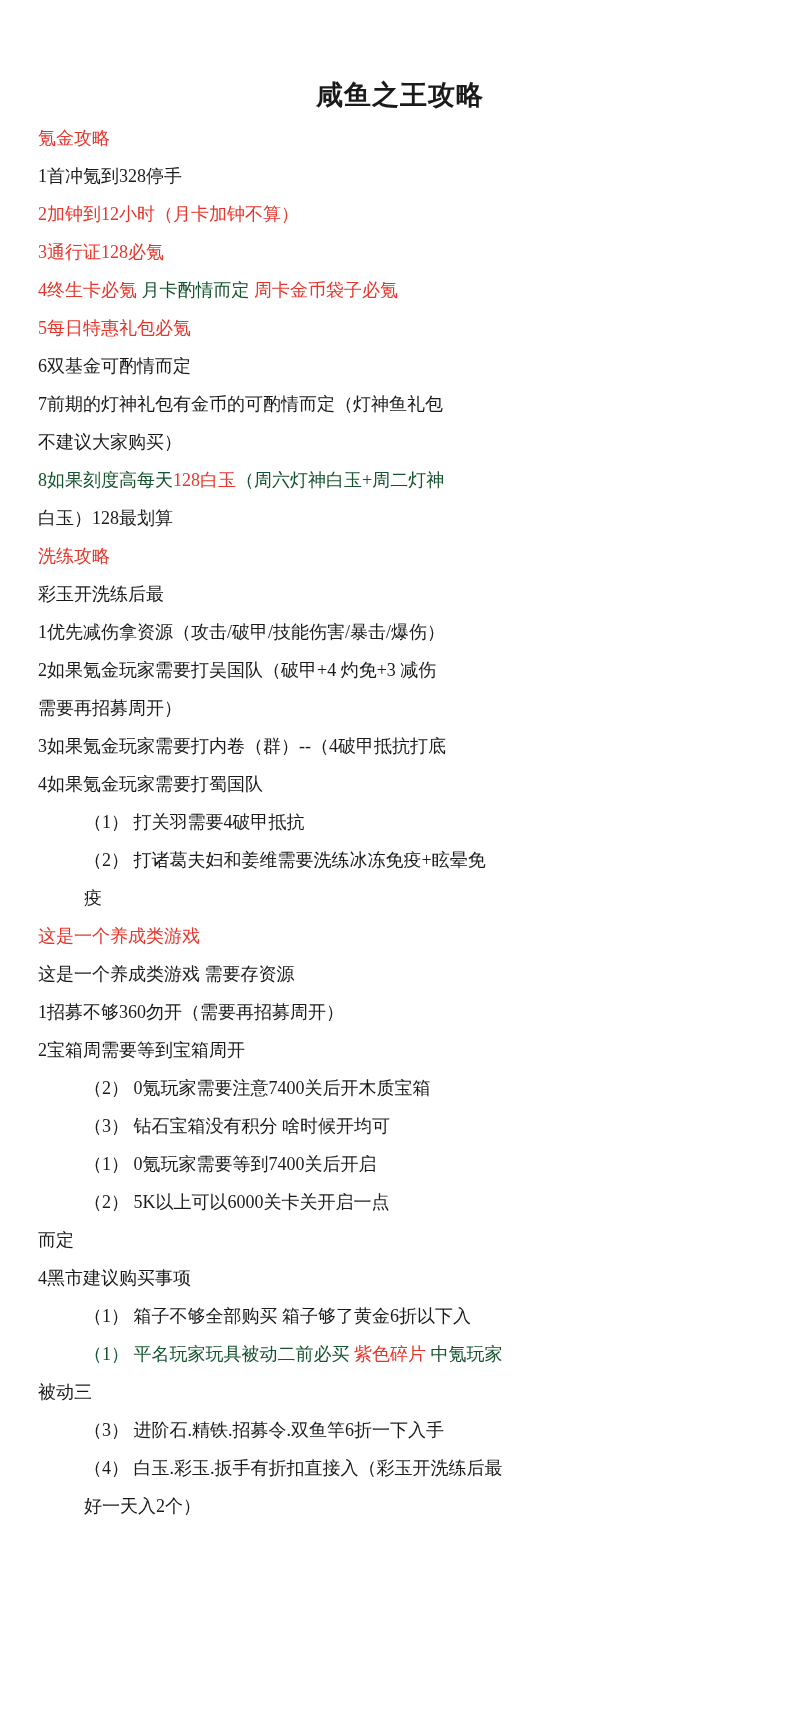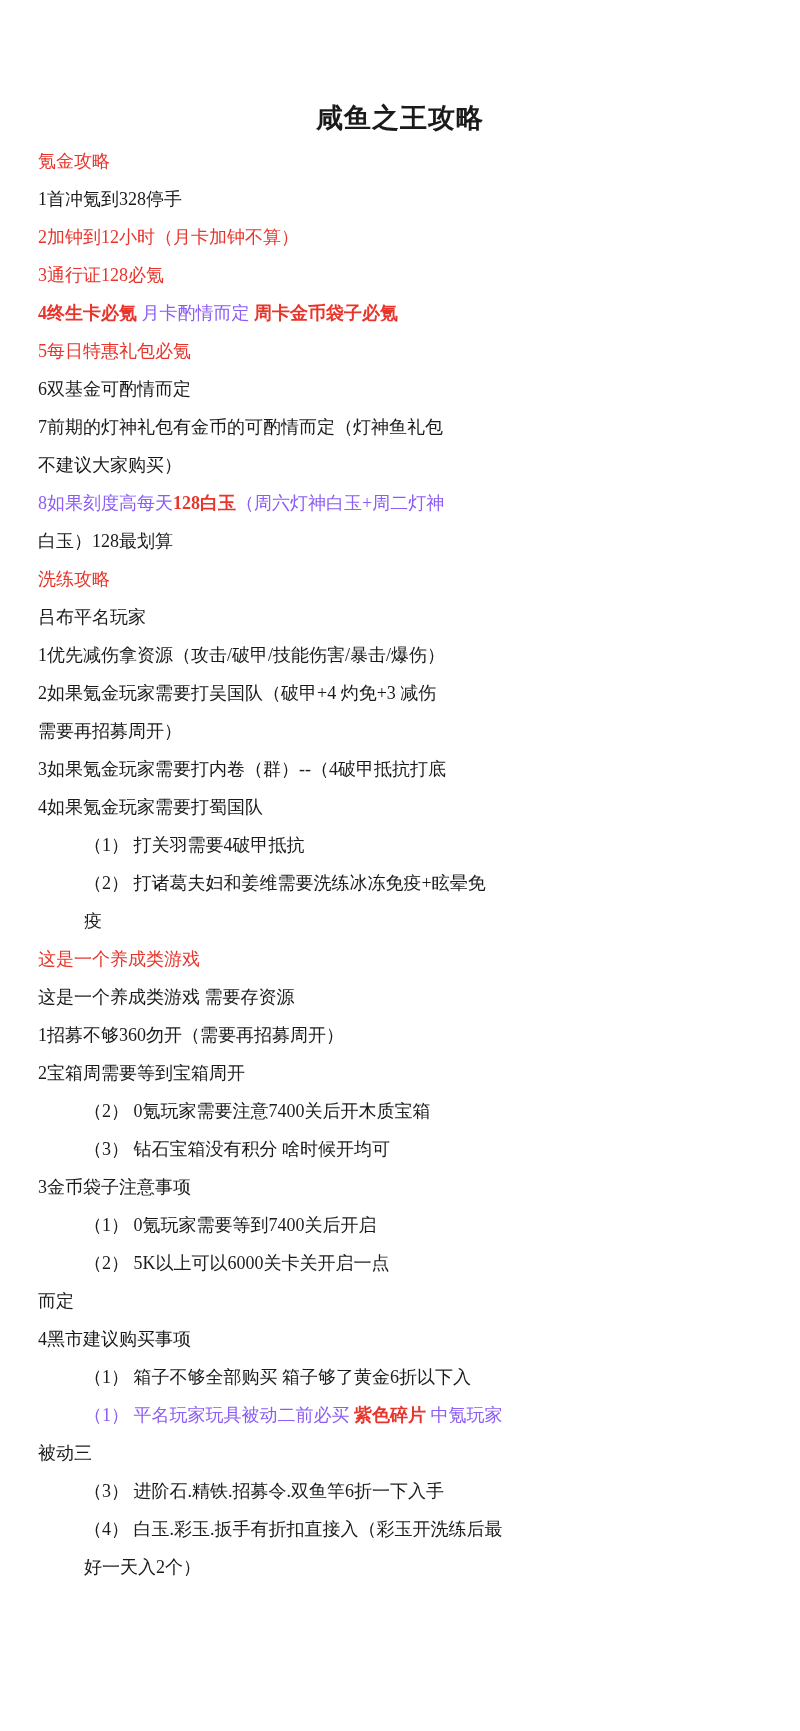--- a/index.html
+++ b/index.html
@@ -20,21 +20,21 @@
     min-height: 1731px;
     padding: 0;
     box-sizing: border-box;
     position: relative;
     background: #fff;
   }
   .doc-title {
     text-align: center;
     font-size: 27px;
     line-height: 1.25;
-    margin: 102px 0 6px 0;
+    margin: 79px 0 6px 0;
     color: #1a1a1a;
     letter-spacing: 1px;
   }
   .content {
     padding: 0 32px 0 38px;
   }
   .line {
     font-size: 18px;
     line-height: 38px;
     color: #1a1a1a;
@@ -44,22 +44,22 @@
   .line.red {
     color: #e8352b;
   }
   .line.indent1 {
     padding-left: 46px;
     text-indent: 0;
   }
   .line.hang {
     padding-left: 46px;
   }
-  .seg-red { color: #e8352b; font-weight: bold; }
-  .seg-black { color: #8b5cf6; }
+  .seg-red { color: #e8352b; }
+  .seg-black { color: #14532d; }
 </style>
 </head>
 <body>
 
 <div class="page">
 
   <h1 class="doc-title">咸鱼之王攻略</h1>
 
   <div class="content" id="body-lines">
       <div class="line red">氪金攻略</div>
@@ -67,36 +67,35 @@
       <div class="line red">2加钟到12小时（月卡加钟不算）</div>
       <div class="line red">3通行证128必氪</div>
       <div class="line"><span class="seg-red">4终生卡必氪</span><span class="seg-black"> 月卡酌情而定 </span><span class="seg-red">周卡金币袋子必氪</span></div>
       <div class="line red">5每日特惠礼包必氪</div>
       <div class="line">6双基金可酌情而定</div>
       <div class="line">7前期的灯神礼包有金币的可酌情而定（灯神鱼礼包</div>
       <div class="line">不建议大家购买）</div>
       <div class="line"><span class="seg-black">8如果刻度高每天</span><span class="seg-red">128白玉</span><span class="seg-black">（周六灯神白玉+周二灯神</span></div>
       <div class="line">白玉）128最划算</div>
       <div class="line red">洗练攻略</div>
-      <div class="line">吕布平名玩家</div>
+      <div class="line">彩玉开洗练后最</div>
       <div class="line">1优先减伤拿资源（攻击/破甲/技能伤害/暴击/爆伤）</div>
       <div class="line">2如果氪金玩家需要打吴国队（破甲+4 灼免+3 减伤</div>
       <div class="line">需要再招募周开）</div>
       <div class="line">3如果氪金玩家需要打内卷（群）--（4破甲抵抗打底</div>
       <div class="line">4如果氪金玩家需要打蜀国队</div>
       <div class="line indent1">（1） 打关羽需要4破甲抵抗</div>
       <div class="line indent1">（2） 打诸葛夫妇和姜维需要洗练冰冻免疫+眩晕免</div>
       <div class="line hang">疫</div>
       <div class="line red">这是一个养成类游戏</div>
       <div class="line">这是一个养成类游戏 需要存资源</div>
       <div class="line">1招募不够360勿开（需要再招募周开）</div>
       <div class="line">2宝箱周需要等到宝箱周开</div>
       <div class="line indent1">（2） 0氪玩家需要注意7400关后开木质宝箱</div>
       <div class="line indent1">（3） 钻石宝箱没有积分 啥时候开均可</div>
-      <div class="line">3金币袋子注意事项</div>
       <div class="line indent1">（1） 0氪玩家需要等到7400关后开启</div>
       <div class="line indent1">（2） 5K以上可以6000关卡关开启一点</div>
       <div class="line">而定</div>
       <div class="line">4黑市建议购买事项</div>
       <div class="line indent1">（1） 箱子不够全部购买 箱子够了黄金6折以下入</div>
       <div class="line indent1"><span class="seg-black">（1） 平名玩家玩具被动二前必买 </span><span class="seg-red">紫色碎片</span><span class="seg-black"> 中氪玩家</span></div>
       <div class="line">被动三</div>
       <div class="line indent1">（3） 进阶石.精铁.招募令.双鱼竿6折一下入手</div>
       <div class="line indent1">（4） 白玉.彩玉.扳手有折扣直接入（彩玉开洗练后最</div>
       <div class="line hang">好一天入2个）</div>

